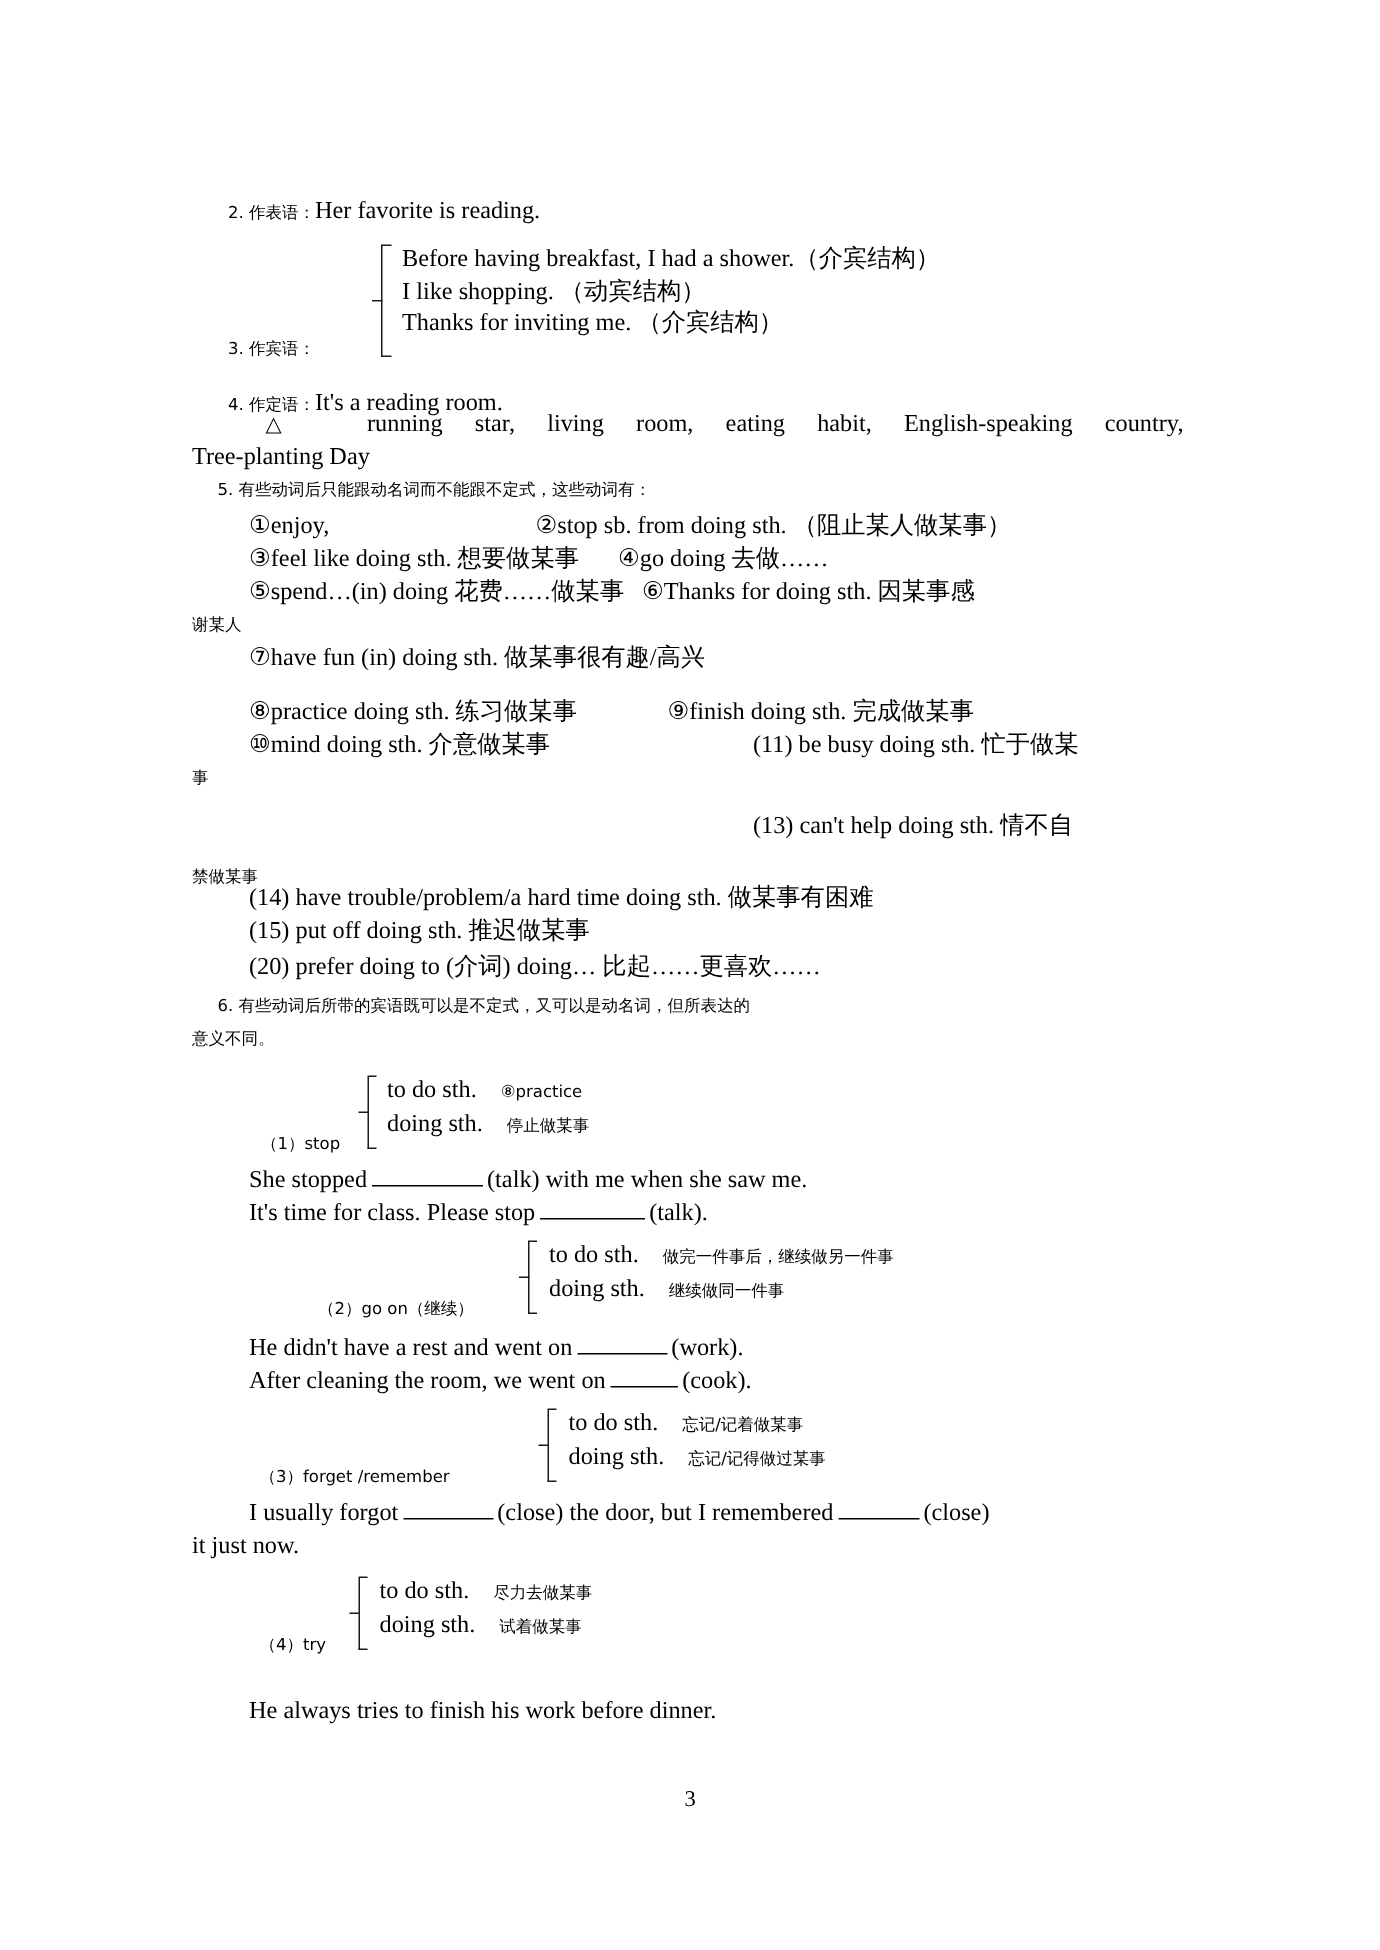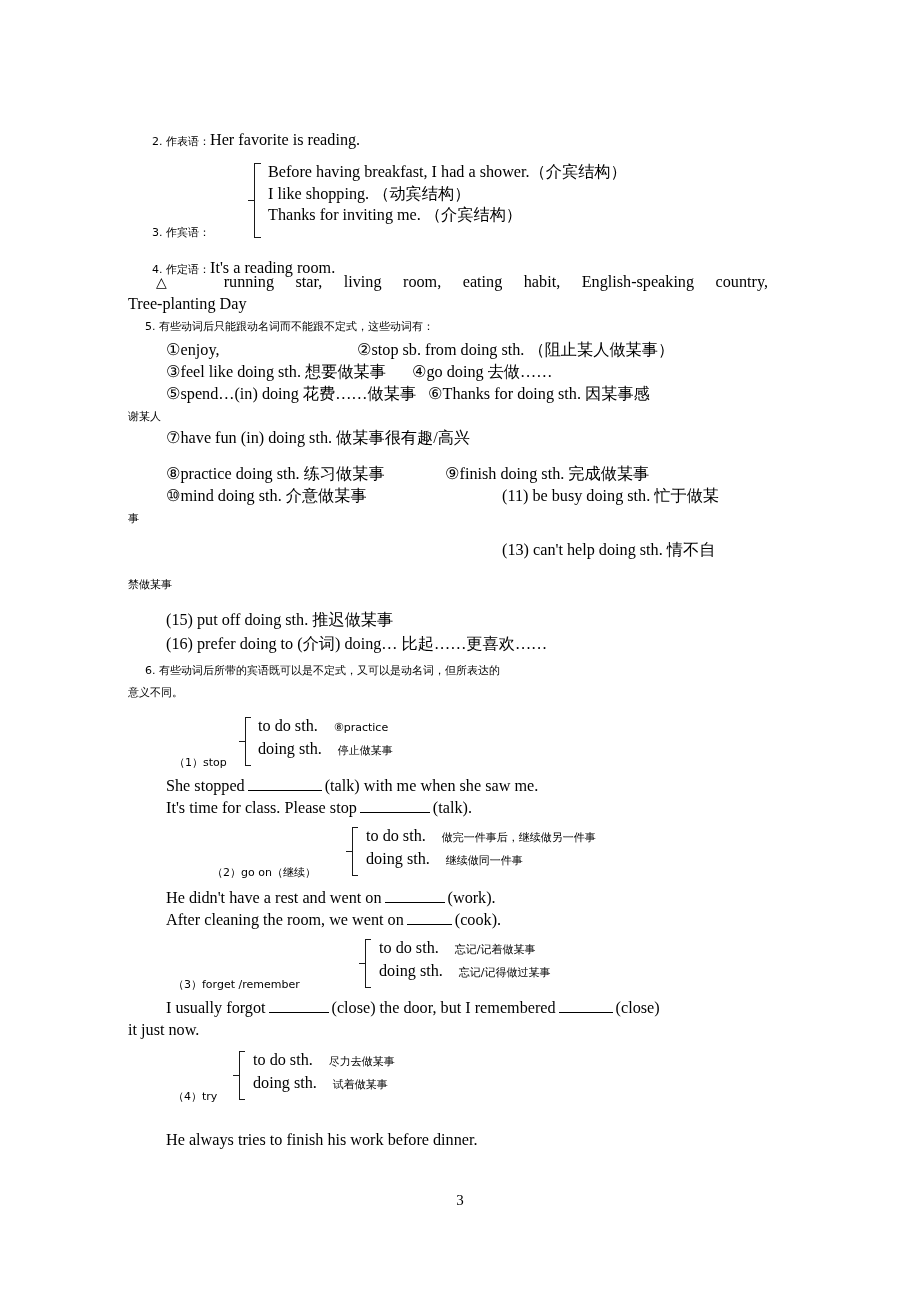--- a/index.html
+++ b/index.html
@@ -85,21 +85,21 @@
   <div class="abs" style="left:268px; top:162px;">
     <div class="ln">Before having breakfast, I had a shower.（介宾结构）</div>
     <div class="ln">I like shopping. （动宾结构）</div>
     <div class="ln">Thanks for inviting me. （介宾结构）</div>
   </div>
 
   <div class="abs" style="left:152px; top:246px;margin-top:12px;">
     <span class="ln"><span class="cn">4. 作定语：</span><span>It's a reading room.</span></span>
   </div>
 
-  <div class="abs" style="left:156px; top:272px; width:612px;">
+  <div class="abs" style="left:177px; top:272px; width:612px;">
     <div class="wrapln just" style="text-align:justify; text-align-last:justify;">
       <span class="tri">△</span>
       <span style="display:inline-block;width:18px;"></span><span>running star, living room, eating habit, English-speaking country,</span>
     </div>
   </div>
   <div class="abs" style="left:128px; top:294px;">
     <span class="ln">Tree-planting Day</span>
   </div>
 
   <div class="abs" style="left:145px; top:316px;">
@@ -154,25 +154,28 @@
   </div>
 
   <div class="abs" style="left:502px; top:540px;">
     <span class="ln">(13) can't help doing sth. 情不自</span>
   </div>
 
   <div class="abs" style="left:128px; top:562px;margin-top:12px;">
     <span class="ln cn">禁做某事</span>
   </div>
 
+  <div class="abs" style="left:166px; top:588px;">
+    <span class="ln">(14) have trouble/problem/a hard time doing sth. 做某事有困难</span>
+  </div>
   <div class="abs" style="left:166px; top:610px;">
     <span class="ln">(15) put off doing sth. 推迟做某事</span>
   </div>
   <div class="abs" style="left:166px; top:634px;">
-    <span class="ln">(16) prefer doing to (介词) doing… 比起……更喜欢……</span>
+    <span class="ln">(20) prefer doing to (介词) doing… 比起……更喜欢……</span>
   </div>
 
   <div class="abs" style="left:145px; top:660px;">
     <span class="ln cn">6. 有些动词后所带的宾语既可以是不定式，又可以是动名词，但所表达的</span>
   </div>
   <div class="abs" style="left:128px; top:682px;">
     <span class="ln cn">意义不同。</span>
   </div>
 
   <div class="abs" style="left:174px; top:752px;">

